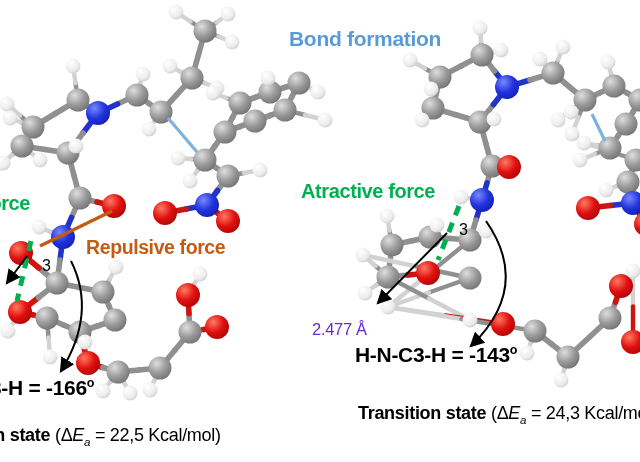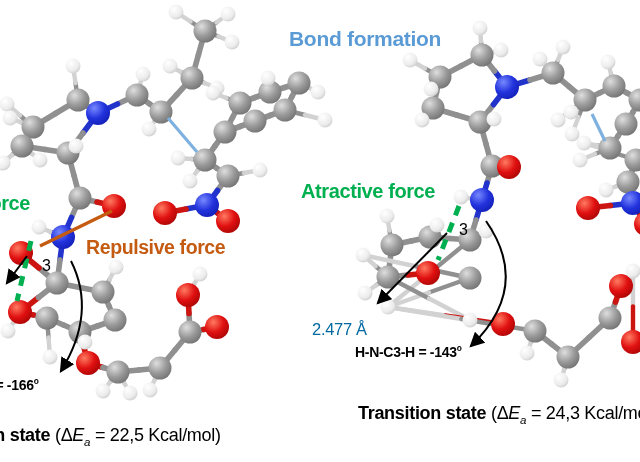--- a/index.html
+++ b/index.html
@@ -10,22 +10,22 @@
   }
   #stage{position:absolute;left:0;top:0;width:640px;height:336px;}
   svg{position:absolute;left:0;top:0;}
   .lbl{position:absolute;white-space:nowrap;letter-spacing:-0.3px;}
   .lbl-bond-formation{left:289px;top:27px;font-size:21px;font-weight:bold;}
   .lbl-force-left{left:-104px;top:192px;font-size:20px;font-weight:bold;letter-spacing:-0.4px;}
   .lbl-attractive-right{left:301px;top:180px;font-size:20px;font-weight:bold;letter-spacing:-0.4px;}
   .lbl-repulsive{left:86px;top:236px;font-size:19.5px;font-weight:bold;letter-spacing:-0.4px;}
   .lbl-3-left{left:42px;top:257px;font-size:16px;color:#000;}
   .lbl-3-right{left:459px;top:221px;font-size:16px;color:#000;}
-  .lbl-distance{left:312px;top:320px;font-size:16.5px;color:#0369a1;}
-  .lbl-dihedral{font-size:14px;font-weight:bold;color:#000;}
+  .lbl-distance{left:312px;top:320px;font-size:16.5px;color:#6d28d9;}
+  .lbl-dihedral{font-size:21px;font-weight:bold;color:#000;}
   .lbl-dihedral-left{left:-68px;top:376px;}
   .lbl-dihedral-right{left:355px;top:343px;}
   .caption{position:absolute;font-size:18px;color:#000;letter-spacing:-0.3px;white-space:nowrap;}
   .caption .b{font-weight:bold;}
   .caption .i{font-style:italic;}
   .caption sub{font-style:italic;font-size:64%;}
   .caption-left{left:-78px;top:425px;}
   .caption-right-1{left:358px;top:403px;}
   .caption-right-2{left:322px;top:432px;font-size:18px;}
   sup.deg{font-size:60%;vertical-align:super;}

